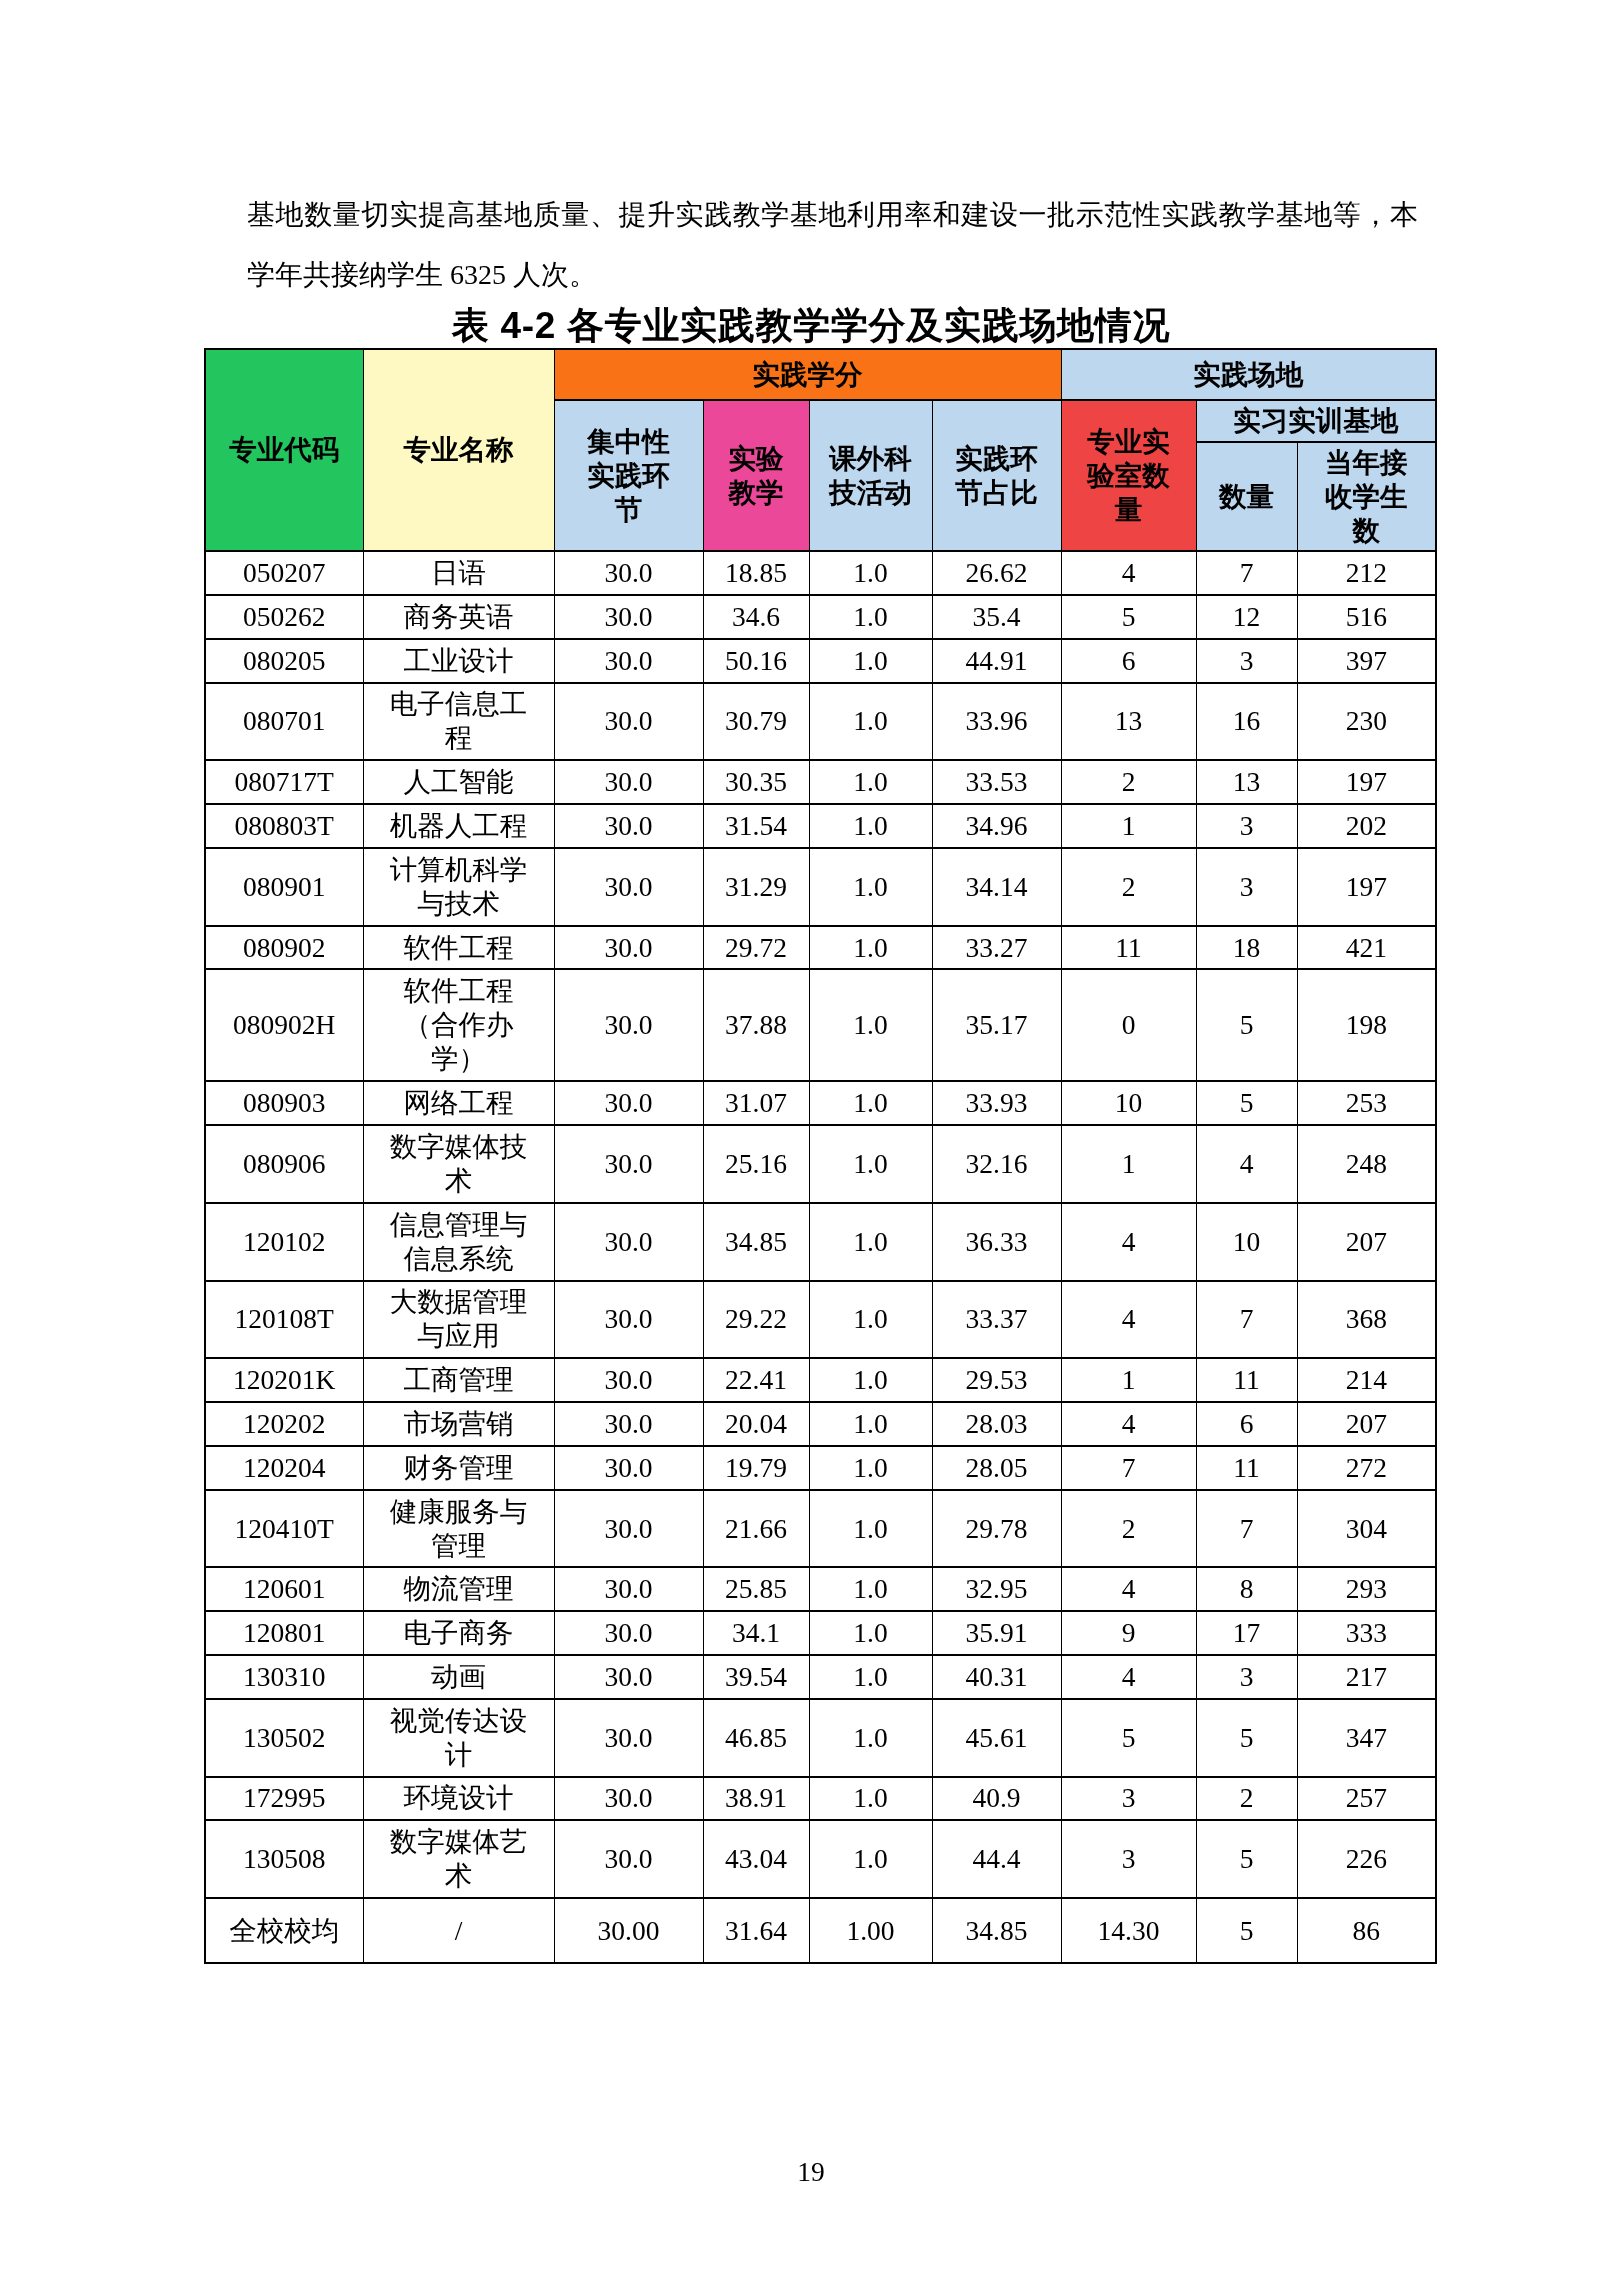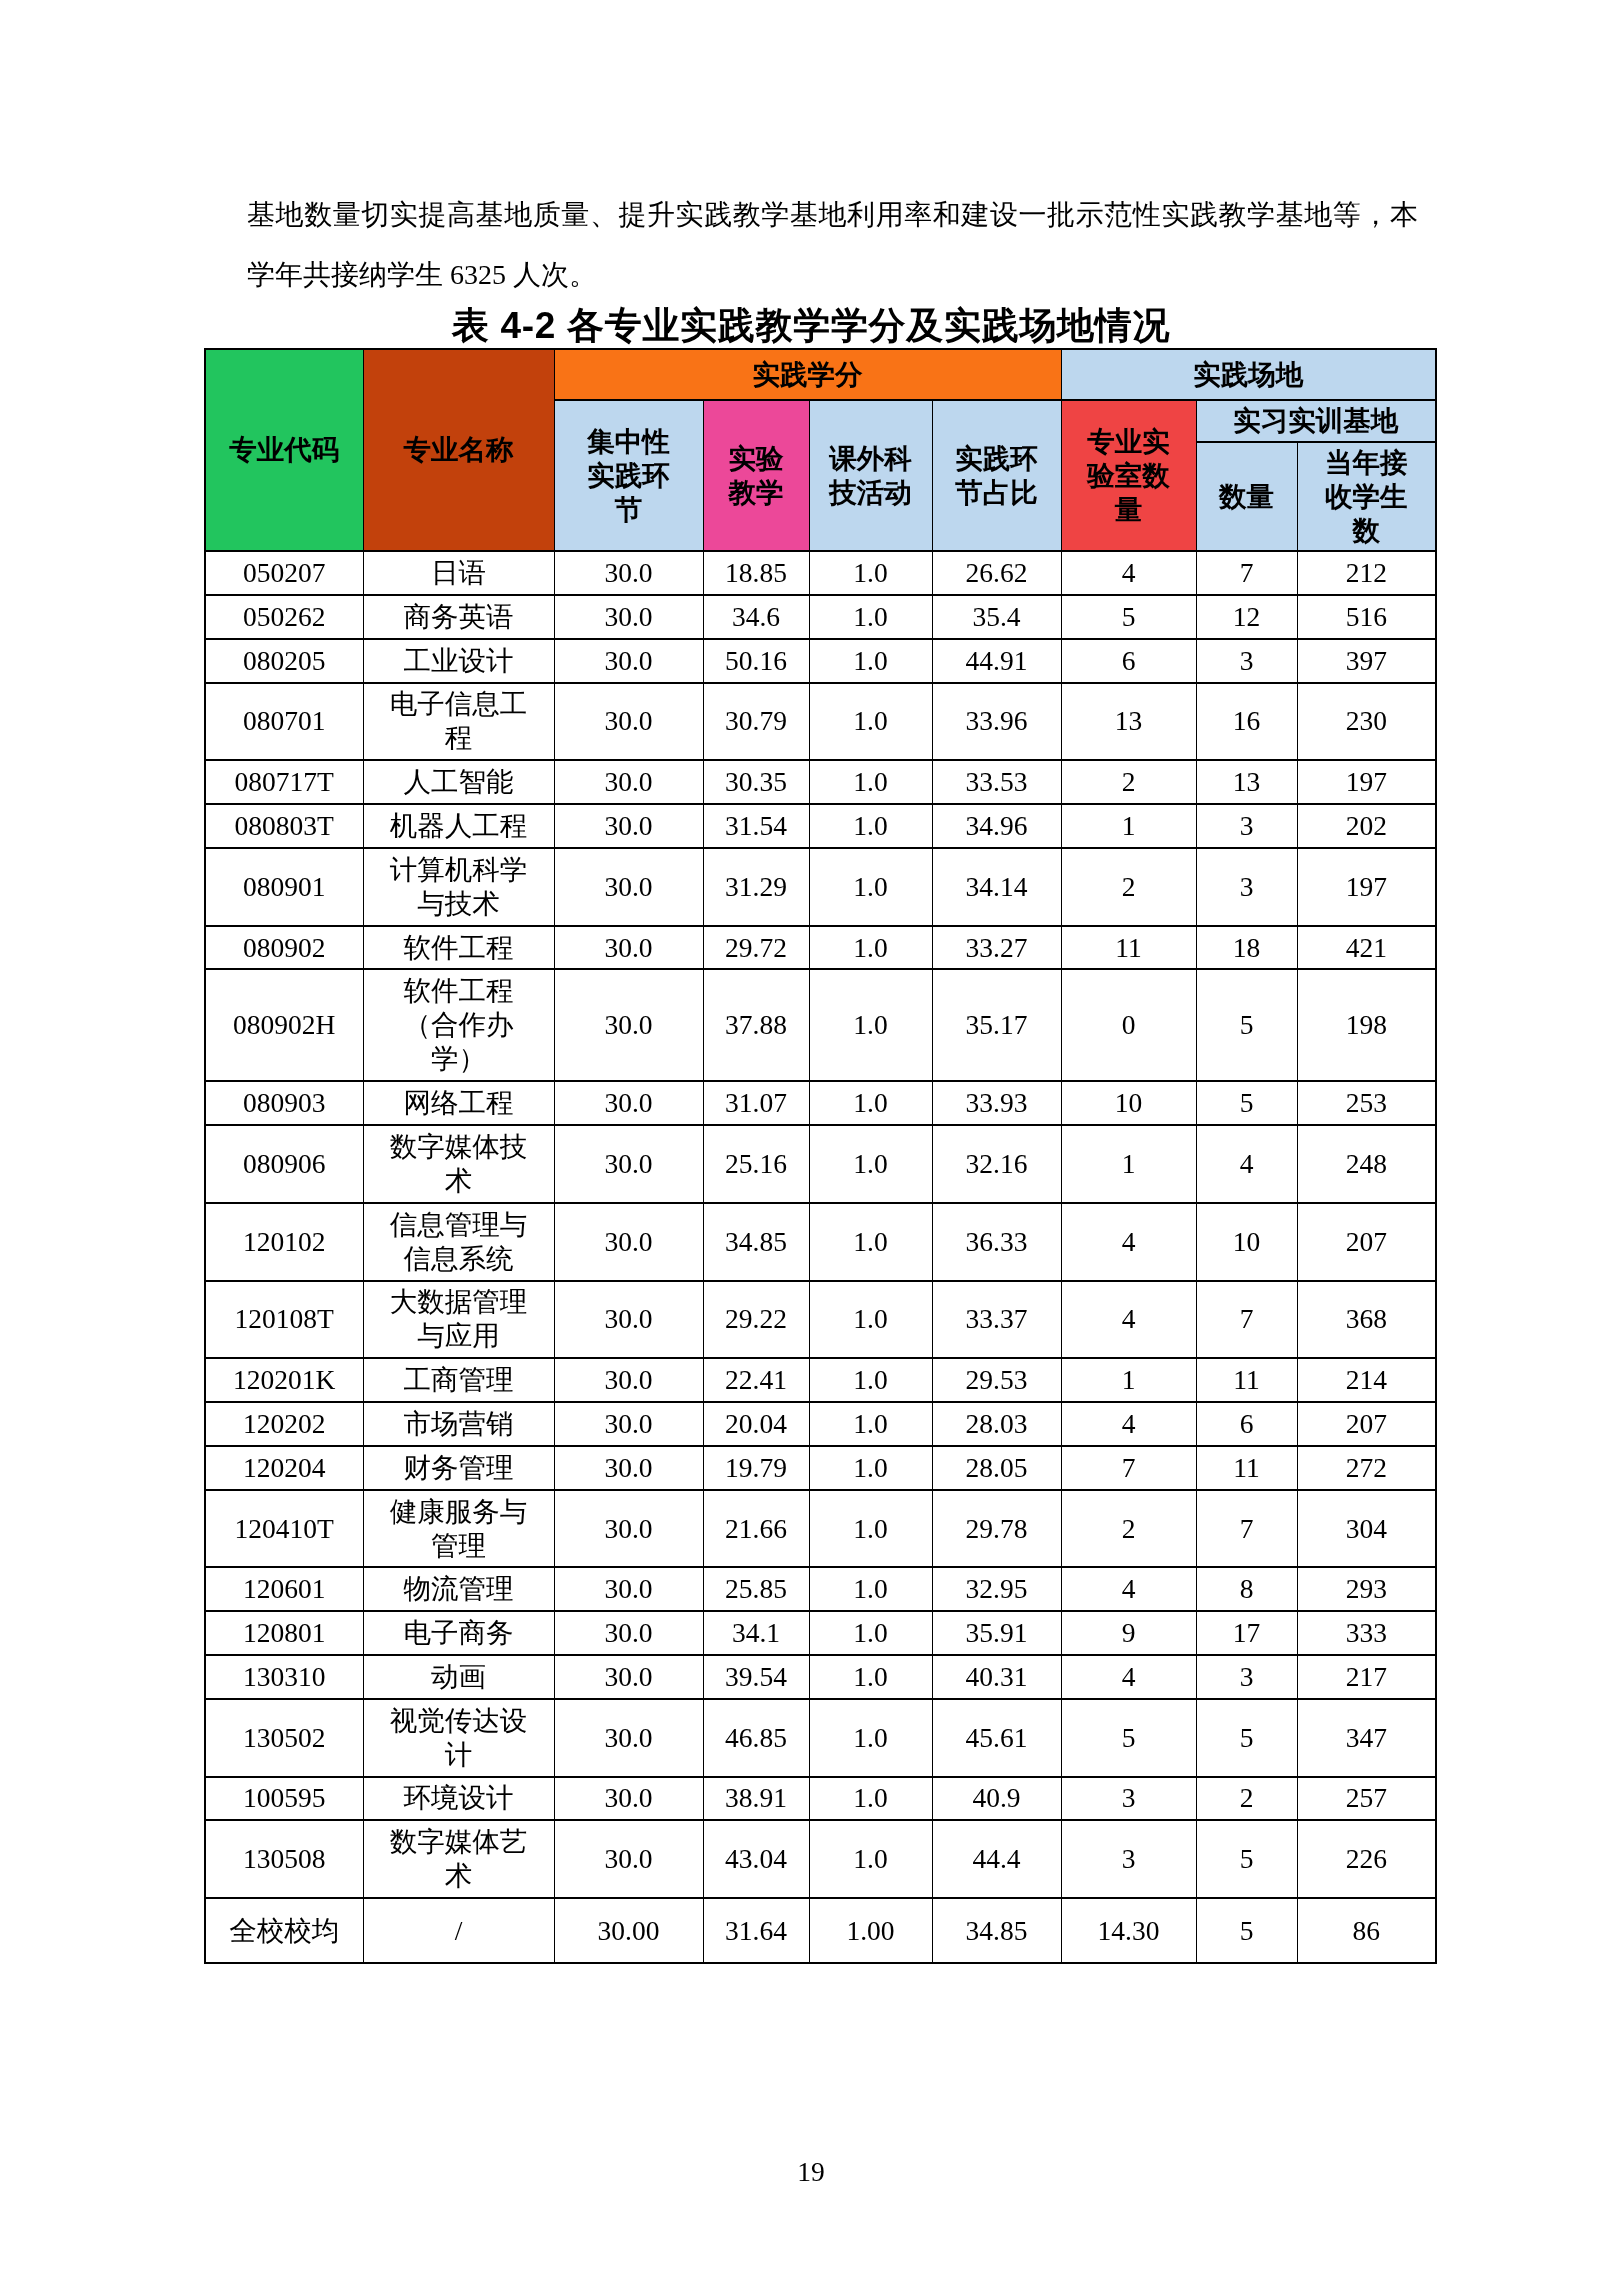--- a/index.html
+++ b/index.html
@@ -88,21 +88,21 @@
     <col style="width:106px">
       <col style="width:123px">
       <col style="width:129px">
     <col style="width:135px">
       <col style="width:101px">
       <col style="width:139px">
   </colgroup>
   <thead>
     <tr class="hrow-groups">
       <th rowspan="3" style="background: #22c55e;">专业代码</th>
-      <th rowspan="3" style="background: #c2410c;">专业名称</th>
+      <th rowspan="3" style="background: #fef9c3;">专业名称</th>
       <th colspan="4" style="background: #f97316;">实践学分</th>
       <th colspan="3" style="background: rgb(189, 215, 238);">实践场地</th>
     </tr>
     <tr class="hrow-sub1">
       <th rowspan="2" style="background: rgb(189, 215, 238);">集中性
 实践环
 节</th>
       <th rowspan="2" style="background: #ec4899;">实验
 教学</th>
       <th rowspan="2" style="background: rgb(189, 215, 238);">课外科
@@ -347,21 +347,21 @@
         <td class="col-name">视觉传达设计</td>
         <td class="col-concentrated">30.0</td>
         <td class="col-experiment">46.85</td>
         <td class="col-extracurricular">1.0</td>
         <td class="col-ratio">45.61</td>
         <td class="col-labs">5</td>
         <td class="col-bases">5</td>
         <td class="col-students">347</td>
       </tr>
       <tr>
-        <td class="col-code">100595</td>
+        <td class="col-code">172995</td>
         <td class="col-name">环境设计</td>
         <td class="col-concentrated">30.0</td>
         <td class="col-experiment">38.91</td>
         <td class="col-extracurricular">1.0</td>
         <td class="col-ratio">40.9</td>
         <td class="col-labs">3</td>
         <td class="col-bases">2</td>
         <td class="col-students">257</td>
       </tr>
       <tr>

